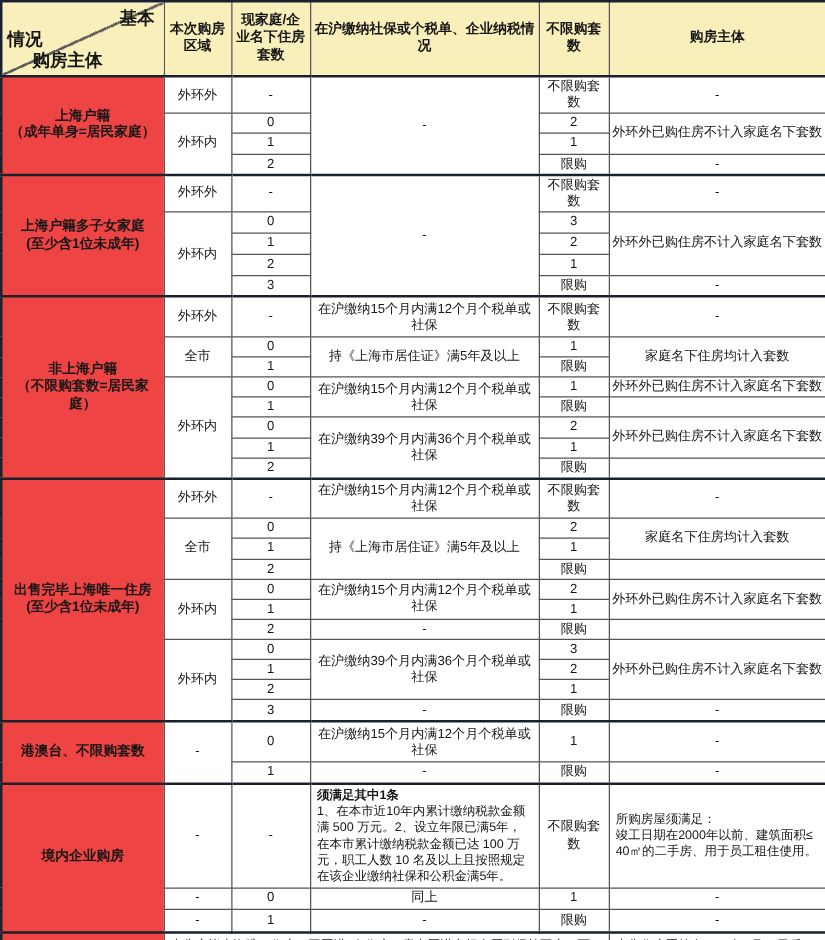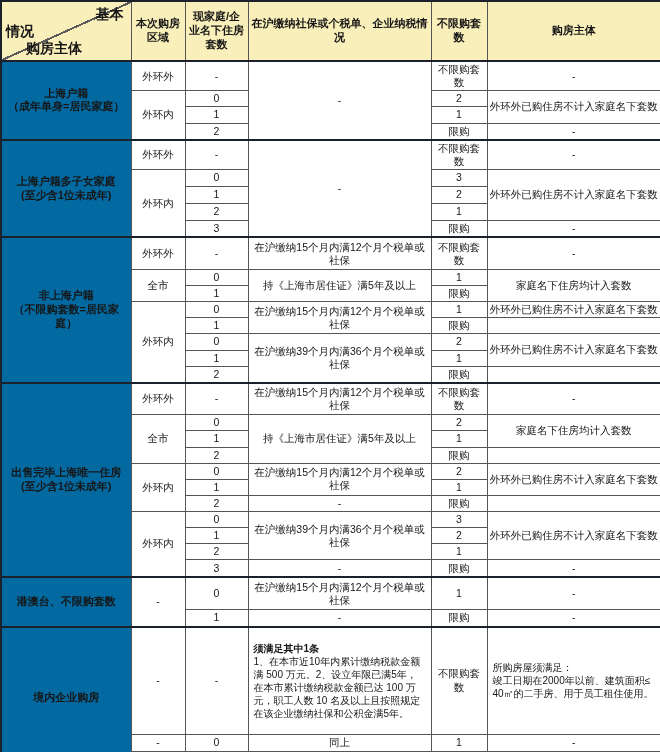--- a/index.html
+++ b/index.html
@@ -6,22 +6,22 @@
   #stage{position:relative;width:660px;min-height:752px;background:#fff;
          font-family:"Liberation Sans","DejaVu Sans",sans-serif;color:#161616;}
   table{border-collapse:collapse;table-layout:fixed;width:660px;
         border:2px solid #1b212b;}
   th,td{border:1px solid #555;vertical-align:middle;text-align:center;
         padding:1px 2px;font-size:10.5px;line-height:1.25;white-space:pre-line;
         word-break:break-all;}
   thead th{background:#f9efba;font-weight:bold;font-size:11px;height:56px;}
   thead{border-bottom:2px solid #1b212b;}
   tr.sec-start td{border-top:2px solid #1b212b;}
-  td.lbl{font-weight:bold;font-size:11px;background:#0369a1;}
-  td.left{text-align:left;padding:14px 5px;}
+  td.lbl{font-weight:bold;font-size:11px;background:#ef4444;}
+  td.left{text-align:left;padding:2px 5px;}
   td.small{font-size:10px;line-height:1.3;}
   .bold-first b{font-weight:bold;}
   
   th.diag{position:relative;padding:0;
     background:
       linear-gradient(to bottom right,
         rgba(0,0,0,0) calc(50% - 1px), #5a5a5a calc(50% - 1px),
         #5a5a5a calc(50% + 1px), rgba(0,0,0,0) calc(50% + 1px)),
       #f9efba;}
   th.diag span{position:absolute;font-size:14px;font-weight:bold;}

